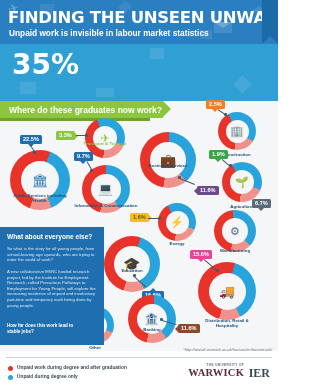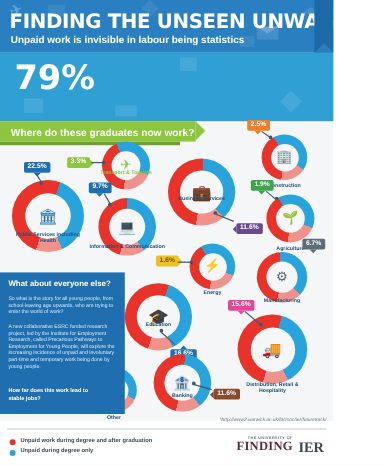--- a/index.html
+++ b/index.html
@@ -122,30 +122,30 @@
   <div class="canvas"></div>
 
   <div class="header">
     <div class="hdr-deco" style="left:40px;top:4px;width:14px;height:10px;"></div>
     <div class="hdr-deco" style="left:120px;top:2px;width:10px;height:10px;transform:rotate(45deg);"></div>
     <div class="hdr-deco" style="left:200px;top:30px;width:12px;height:9px;"></div>
     <div class="hdr-plane">✈</div>
     <div class="hdr-env"></div>
     <div class="hdr-cap"></div>
     <div class="title">FINDING THE UNSEEN UNWAGED</div>
-    <div class="subtitle">Unpaid work is invisible in labour being statistics</div>
+    <div class="subtitle">Unpaid work is invisible in labour market statistics</div>
     <div class="corner-flag"></div>
   </div>
 
   <div class="statband">
     <div class="sb-deco" style="left:20px;top:38px;width:16px;height:12px;"></div>
     <div class="sb-deco" style="left:150px;top:4px;width:14px;height:11px;"></div>
     <div class="sb-deco" style="left:236px;top:34px;width:13px;height:13px;transform:rotate(45deg);"></div>
     <div class="sb-deco" style="left:96px;top:44px;width:18px;height:9px;"></div>
-    <div class="pct">79%</div>
+    <div class="pct">35%</div>
   </div>
 
   <div class="green-shadow"></div>
   <div class="greenbar">
     <span>Where do these graduates now work?</span>
   </div>
 
   <div class="donut" style="left:10px;top:150px;width:60px;height:60px;">
     <div class="ring" style="background:conic-gradient(from 200deg,#e8332a 0 50%,#29a3dc 50% 88%,#f0928c 88% 100%);"></div>
     <div class="hole" style="inset:11px;">
@@ -290,19 +290,19 @@
       <div class="lg-txt">Unpaid work during degree and after graduation</div>
     </div>
     <div class="lg-row">
       <div class="lg-dot" style="background:#29a3dc;"></div>
       <div class="lg-txt">Unpaid during degree only</div>
     </div>
   </div>
 
   <div class="brand" style="right:34px;">
     <div class="wk-small">THE UNIVERSITY OF</div>
-    <div class="wk-main">FINDING</div>
+    <div class="wk-main">WARWICK</div>
   </div>
   <div class="ier">
     <span>IER</span>
   </div>
 
 </div>
 
 </body></html>

